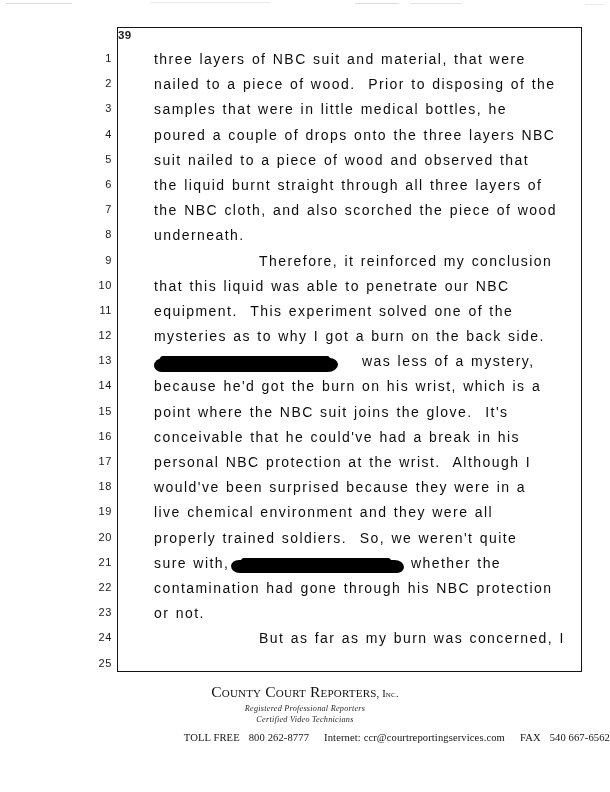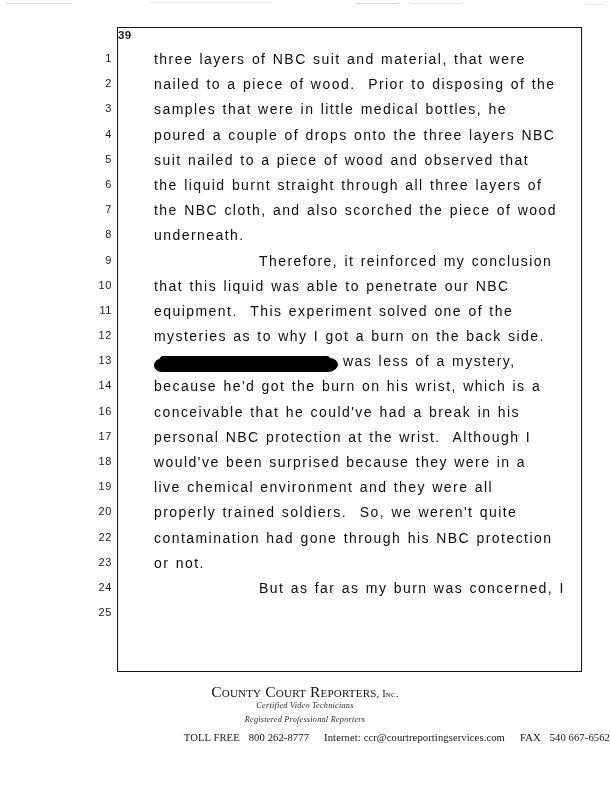--- a/index.html
+++ b/index.html
@@ -230,45 +230,55 @@
         <div class="lineno">11</div>
         <div class="ltext">equipment.  This experiment solved one of the</div>
       </div>
       <div class="tline">
         <div class="lineno">12</div>
         <div class="ltext">mysteries as to why I got a burn on the back side.</div>
       </div>
       <div class="tline">
         <div class="lineno">13</div>
         <div class="redaction" id="redaction-line13"></div>
-        <div class="ltext" style="left: 225px; text-align: center;">was less of a mystery,</div>
+        <div class="ltext" style="left: 244px; text-align: center;">was less of a mystery,</div>
       </div>
       <div class="tline">
         <div class="lineno">14</div>
         <div class="ltext">because he'd got the burn on his wrist, which is a</div>
       </div>
       <div class="tline">
+        <div class="lineno">15</div>
+        <div class="ltext">point where the NBC suit joins the glove.  It's</div>
+      </div>
+      <div class="tline">
         <div class="lineno">16</div>
         <div class="ltext">conceivable that he could've had a break in his</div>
       </div>
       <div class="tline">
         <div class="lineno">17</div>
         <div class="ltext">personal NBC protection at the wrist.  Although I</div>
       </div>
       <div class="tline">
         <div class="lineno">18</div>
         <div class="ltext">would've been surprised because they were in a</div>
       </div>
       <div class="tline">
         <div class="lineno">19</div>
         <div class="ltext">live chemical environment and they were all</div>
       </div>
       <div class="tline">
         <div class="lineno">20</div>
         <div class="ltext">properly trained soldiers.  So, we weren't quite</div>
+      </div>
+      <div class="tline">
+        <div class="lineno">21</div>
+        <div class="ltext">sure with,</div>
+        <div class="redaction" id="redaction-line21"></div>
+        <div class="ltext" style="left: 293px;">whether the</div>
       </div>
       <div class="tline">
         <div class="lineno">22</div>
         <div class="ltext">contamination had gone through his NBC protection</div>
       </div>
       <div class="tline">
         <div class="lineno">23</div>
         <div class="ltext">or not.</div>
       </div>
       <div class="tline">
@@ -278,18 +288,18 @@
       <div class="tline">
         <div class="lineno">25</div>
       </div>
     </div>
 </div>
 
 <div id="footer">
   <div id="footer-company">
     <span class="cap">County Court Reporters</span><span id="footer-inc">, Inc.</span>
   </div>
+  <div class="footer-script" id="footer-script-1">Registered Professional Reporters</div>
   <div class="footer-script" id="footer-script-2">Certified Video Technicians</div>
-  <div class="footer-script" id="footer-script-1">Registered Professional Reporters</div>
   <div id="footer-contact">
     <span>TOLL FREE</span><span class="sp"></span><span>800 262-8777</span><span class="sp-wide"></span><span>Internet:</span> <span>ccr@courtreportingservices.com</span><span class="sp-wide"></span><span>FAX</span><span class="sp"></span><span>540 667-6562</span>
   </div>
 </div>
 
 </body></html>

